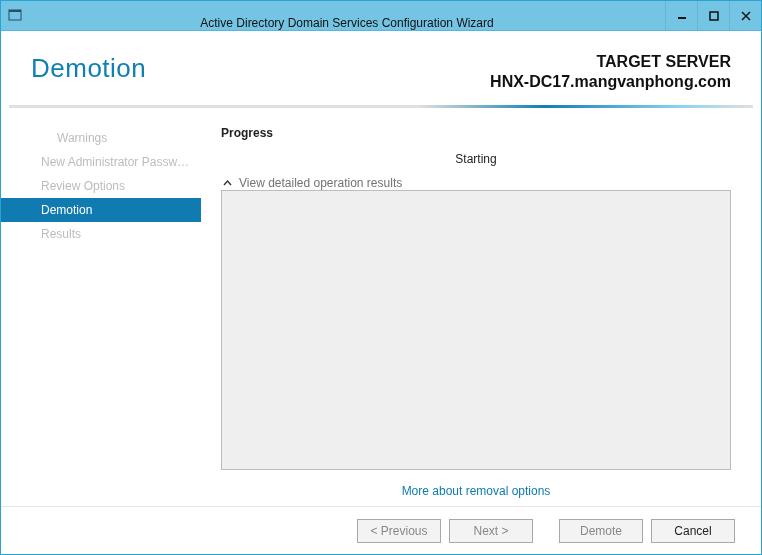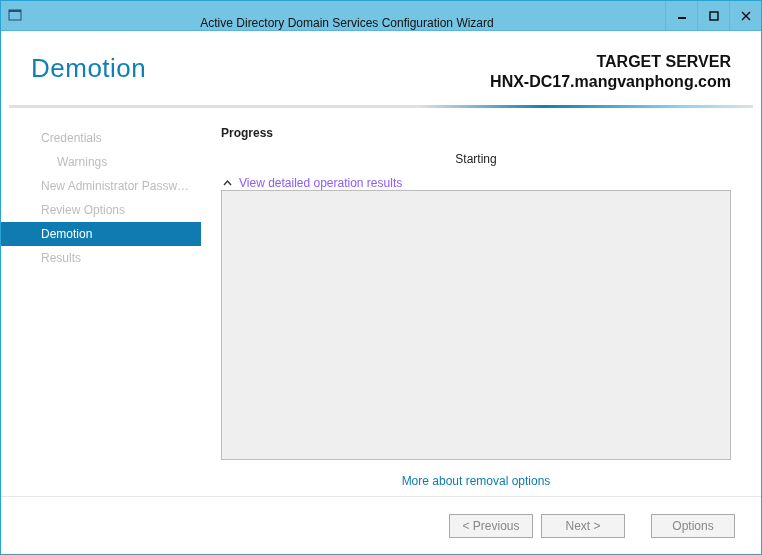--- a/index.html
+++ b/index.html
@@ -126,21 +126,21 @@
     text-align: center;
     font-size: 12px;
     color: #222;
     margin-bottom: 10px;
   }
   .expander {
     display: flex;
     align-items: center;
     gap: 6px;
     font-size: 12px;
-    color: #8b5cf6;
+    color: #737373;
     margin-bottom: 0;
     cursor: pointer;
   }
   .expander .chev {
     width: 12px;
     height: 12px;
     display: inline-flex;
     align-items: center;
     justify-content: center;
   }
@@ -154,21 +154,21 @@
     color: #0f7bb0;
     font-size: 12px;
     margin-top: 14px;
     margin-bottom: 8px;
     cursor: pointer;
     text-align: center;
   }
 
   
   .footer {
-    height: 58px;
+    height: 48px;
     border-top: 1px solid #e6e6e6;
     display: flex;
     align-items: center;
     justify-content: flex-end;
     padding-right: 26px;
     gap: 8px;
   }
   .btn {
     min-width: 84px;
     height: 24px;
@@ -224,21 +224,20 @@
       <div class="label">TARGET SERVER</div>
       <div class="server">HNX-DC17.mangvanphong.com</div>
     </div>
   </div>
 
   <div class="separator"></div>
 
   <div class="body">
 
     <div class="sidebar">
-      <div class="step">Credentials</div>
       <div class="step sub">Warnings</div>
       <div class="step">New Administrator Passw…</div>
       <div class="step">Review Options</div>
       <div class="step active">Demotion</div>
       <div class="step">Results</div>
     </div>
 
     <div class="main">
       <div class="progress-label">Progress</div>
       <div class="status-text">Starting</div>
@@ -252,16 +251,17 @@
       </div>
       <div class="results-box"></div>
       <div class="more-link">More about removal options</div>
     </div>
   </div>
 
   <div class="footer">
     <button class="btn">&lt; Previous</button>
     <button class="btn">Next &gt;</button>
     <span class="spacer"></span>
-    <button class="btn">Options</button>
+    <button class="btn">Demote</button>
+    <button class="btn cancel">Cancel</button>
   </div>
 
 </div>
 
 </body></html>

